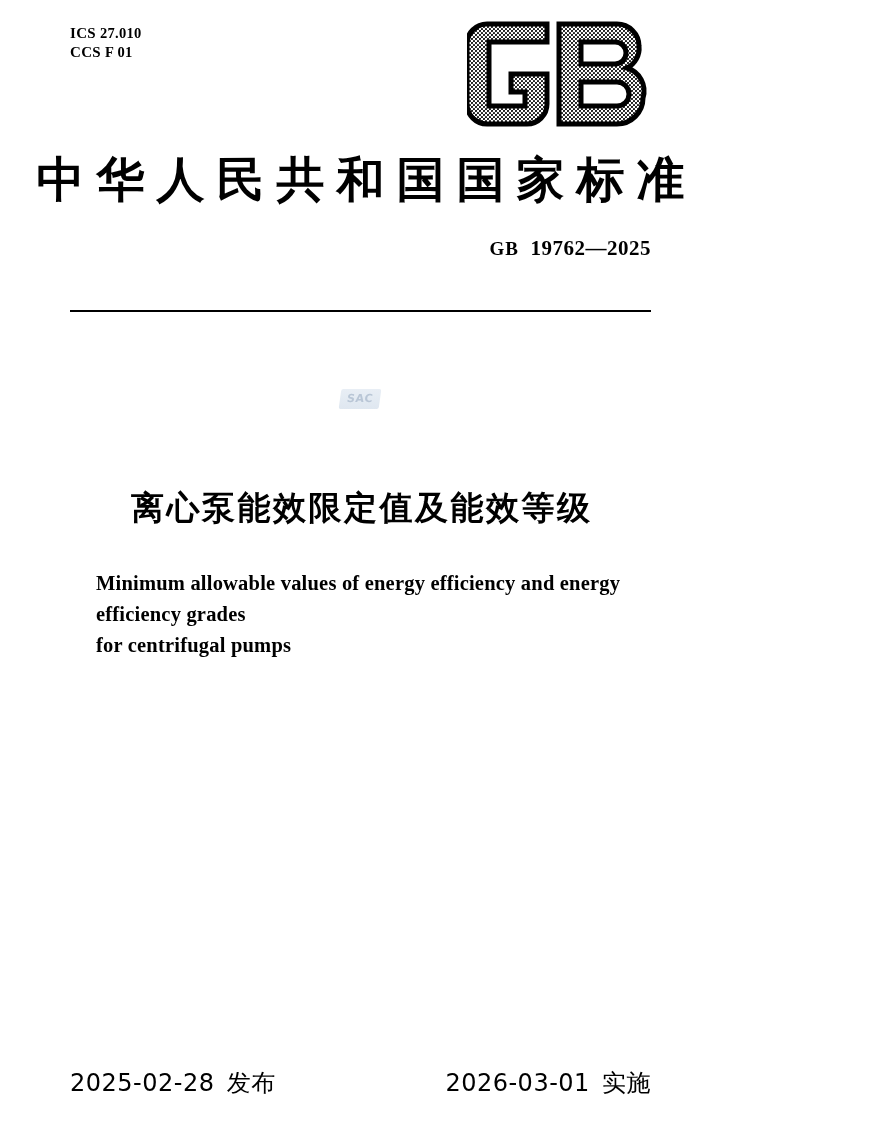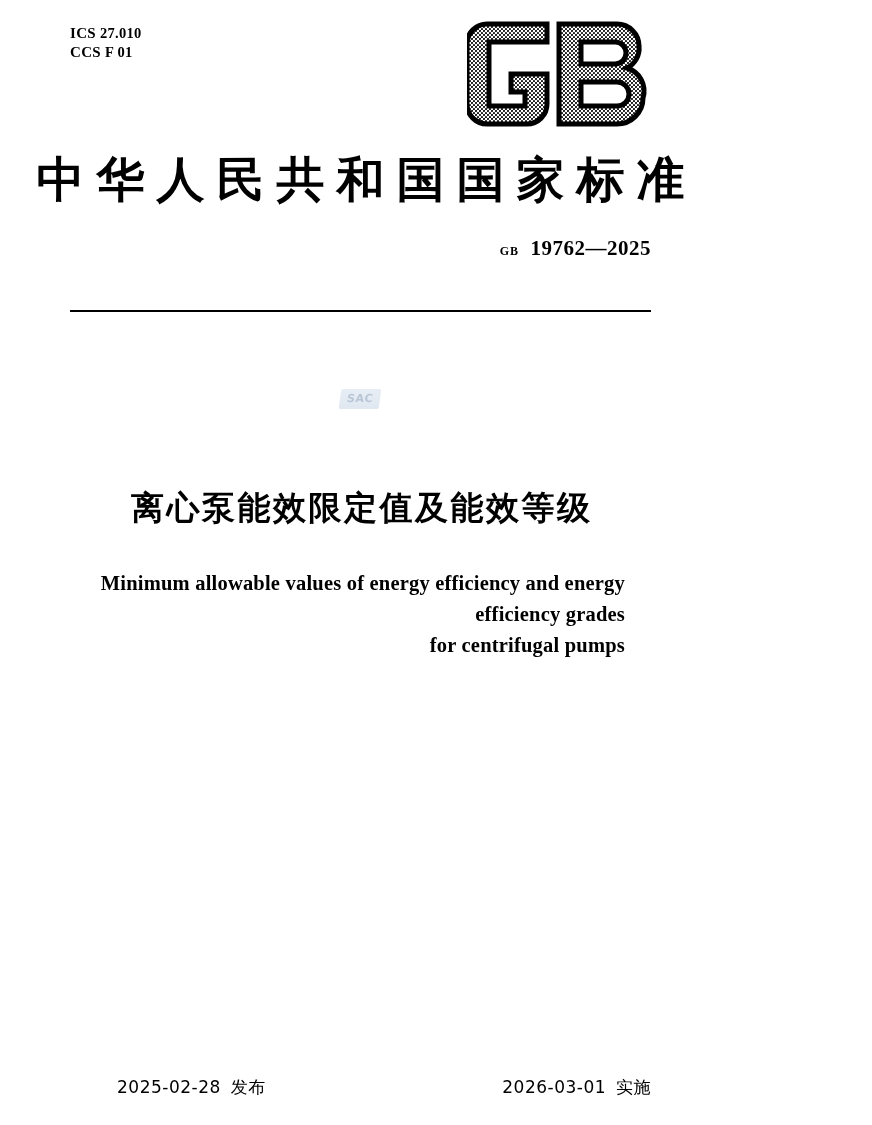--- a/index.html
+++ b/index.html
@@ -73,21 +73,21 @@
     position: absolute;
     right: 70px;
     top: 236px;
     text-align: right;
     font-family: "Liberation Serif", serif;
     font-size: 21px;
     font-weight: bold;
     letter-spacing: 0.5px;
     white-space: nowrap;
   }
-  .std-no .gb-word { font-size: 12px; letter-spacing: 1px; margin-left: 7px; }
+  .std-no .gb-word { font-size: 19px; letter-spacing: 1px; margin-left: 7px; }
 
   .replaces {
     position: absolute;
     right: 70px;
     top: 268px;
     text-align: right;
     font-family: "Liberation Serif", serif;
     font-size: 14.5px;
     font-weight: bold;
     letter-spacing: 0.2px;
@@ -141,41 +141,40 @@
     text-indent: 2.5px;
     white-space: nowrap;
   }
 
   
   .doc-title-en {
     position: absolute;
     left: 96px;
     right: 96px;
     top: 568px;
-    text-align: right;
+    text-align: left;
     font-family: "Liberation Serif", serif;
     font-weight: bold;
     font-size: 20.5px;
     line-height: 31px;
     letter-spacing: 0.2px;
   }
 
   
   .footer {
     position: absolute;
     left: 70px;
     right: 70px;
     bottom: 26px;
     display: flex;
     justify-content: space-between;
     align-items: center;
     font-family: "DejaVu Sans", sans-serif;
-    font-size: 17px;
+    font-size: 24px;
     letter-spacing: 0.5px;
-    margin-left: 47px;
   }
   .footer .date-cell {
     white-space: nowrap;
   }
   .footer .date-cell .num {
     font-family: "DejaVu Sans", sans-serif;
   }
   .footer .date-cell .word {
     font-family: "DejaVu Sans", sans-serif;
     margin-left: 4px;

